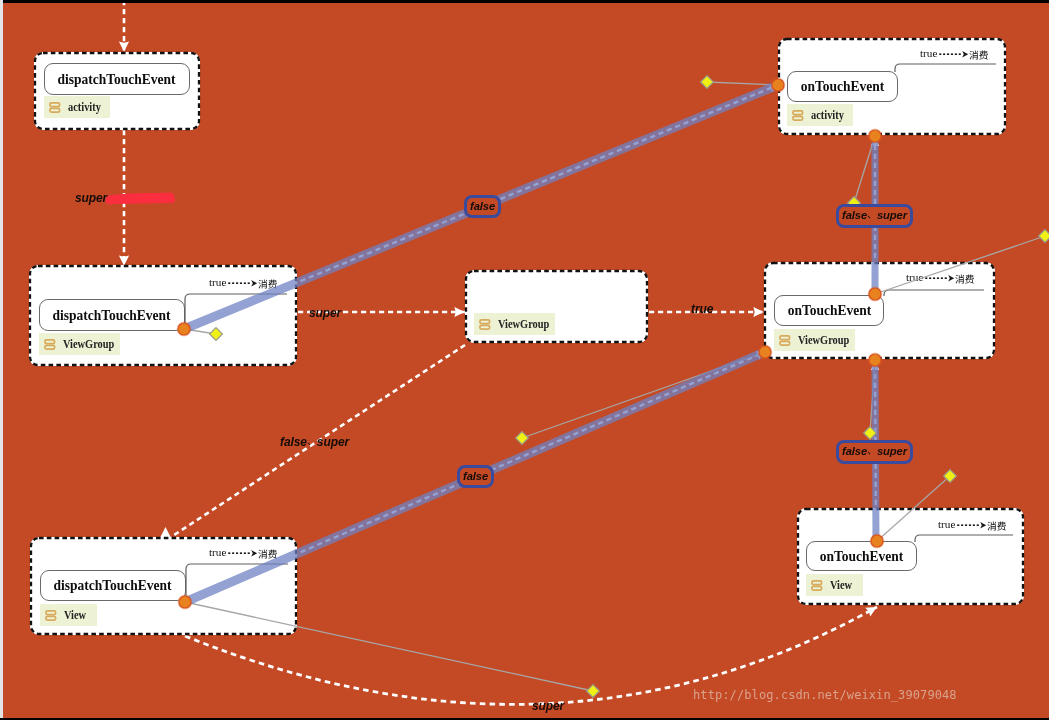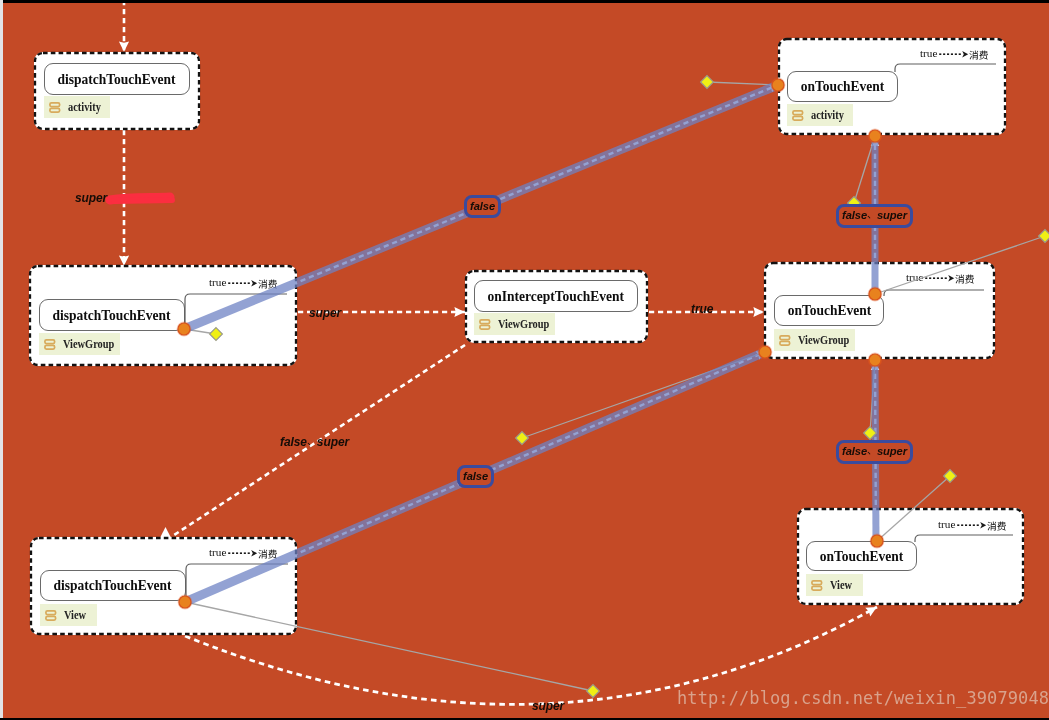--- a/index.html
+++ b/index.html
@@ -24,21 +24,21 @@
   .node-tag .tlabel{font-weight:bold;font-size:11.8px;color:#232323;margin-left:7px;display:inline-block;transform:scaleX(0.88);transform-origin:left center;font-family:"Liberation Serif",serif;}
   .truenote{position:absolute;font-size:11.2px;color:#121212;white-space:nowrap;font-family:"Liberation Serif",serif;display:flex;align-items:baseline;}
   .truenote .nl{line-height:1;}
   .truenote .narrow{line-height:0;margin:0 0 0 1px;align-self:center;}
   .truenote .nhan{line-height:0;margin-left:0px;align-self:center;}
 
   .elabel{position:absolute;font-style:italic;font-size:12px;color:#150c07;white-space:nowrap;
           font-family:"Liberation Sans",sans-serif;font-weight:700;letter-spacing:-0.1px;}
   .elabel.boxed{border:3px solid #3a4b9e;border-radius:8px;background:#C44A26;padding:1px 3px 2px 3px;
           font-size:11.2px;line-height:14px;}
-  .watermark{position:absolute;font-family:"DejaVu Sans Mono",monospace;font-size:17px;color:#d9a28c;white-space:nowrap;letter-spacing:0.1px;}
+  .watermark{position:absolute;font-family:"DejaVu Sans Mono",monospace;font-size:12px;color:#d9a28c;white-space:nowrap;letter-spacing:0.1px;margin-left:16px;}
 </style>
 </head>
 <body>
 
 <div id="page">
   <svg class="layer" id="svg-edges" viewBox="0 0 1049 720">
       <defs>
         <marker id="mWhite" markerWidth="16" markerHeight="16" refX="10.8" refY="6.0" orient="auto" markerUnits="userSpaceOnUse">
           <path d="M0.2,0.9 L10.6,6.0 L0.2,11.1 L1.5,6.0 Z" fill="#ffffff"></path>
         </marker>
@@ -112,23 +112,20 @@
               <g transform="translate(9.7,0)">
                 <path d="M473 233C442 84 357 14 43 -17C56 -33 71 -62 75 -80C409 -40 511 48 549 233ZM521 58C649 21 817 -38 903 -80L945 -21C854 21 686 77 560 109ZM354 596C352 570 347 545 336 521H196L208 596ZM423 596H584V521H411C418 545 421 570 423 596ZM148 649C141 590 128 517 117 467H299C256 423 183 385 59 356C72 342 89 314 96 297C129 305 159 314 186 323V59H259V274H745V66H821V337H222C309 373 359 417 388 467H584V362H655V467H857C853 439 849 425 844 419C838 414 832 413 821 413C810 413 782 413 751 417C758 402 764 380 765 365C801 363 836 363 853 364C873 365 889 370 902 382C917 398 925 431 931 496C932 506 933 521 933 521H655V596H873V776H655V840H584V776H424V840H356V776H108V721H356V650L176 649ZM424 721H584V650H424ZM655 721H804V650H655Z" transform="scale(0.009800000000000001,-0.009800000000000001)" fill="#131313"></path>
               </g>
             </svg></span>
         </div>
       </div>
       <div class="node" style="left: 465px; top: 270px; width: 183px; height: 73px;">
         <svg class="nb" width="187" height="77">
           <rect x="3" y="3" width="181" height="71" rx="8" fill="none" stroke="#121212" stroke-width="2.3" stroke-dasharray="4.6 3.2"></rect>
         </svg>
-        <div class="node-title" style="left: 9px; top: 10px; width: 164px; height: 32px;">
-          <span>onInterceptTouchEvent</span>
-        </div>
         <div class="node-tag" style="left: 9px; top: 43px; width: 81px;">
           <span class="ticon">
             <svg width="11.5" height="11" viewBox="0 0 11.5 11">
               <rect x="0.9" y="0.9" width="9.7" height="3.7" rx="1.5" fill="none" stroke="#d8ab5c" stroke-width="1.75"></rect>
               <rect x="0.9" y="6.4" width="9.7" height="3.7" rx="1.5" fill="none" stroke="#d8ab5c" stroke-width="1.75"></rect>
             </svg>
           </span>
           <span class="tlabel">ViewGroup</span>
         </div>
       </div>

